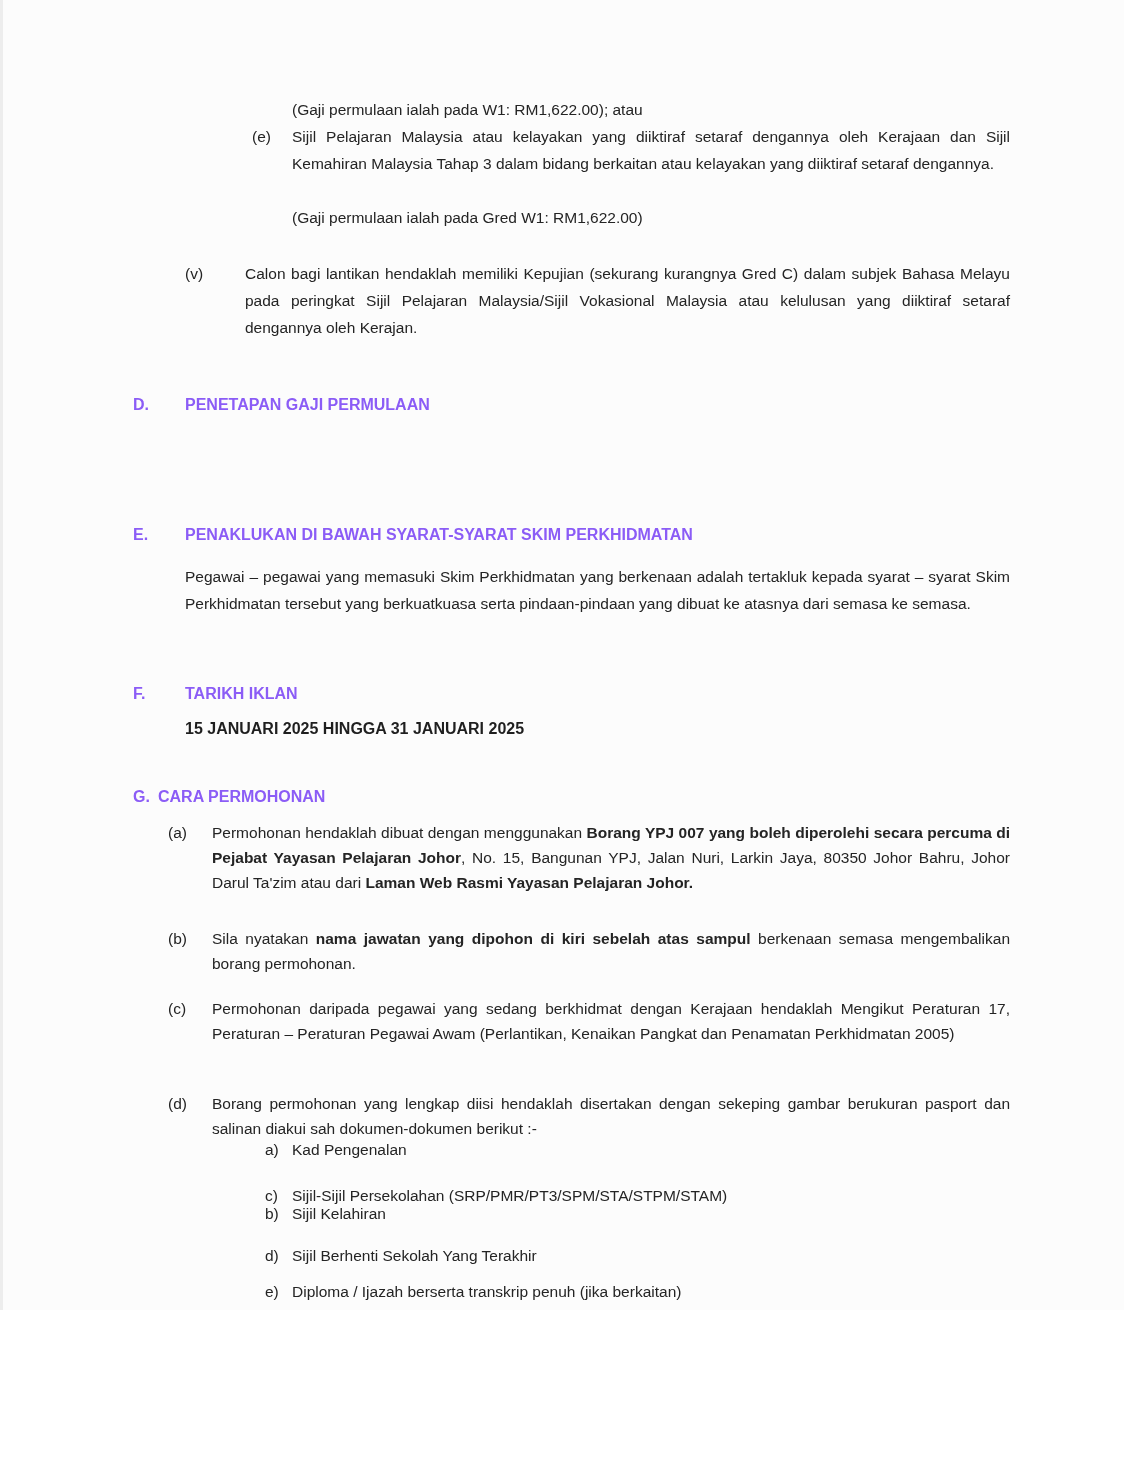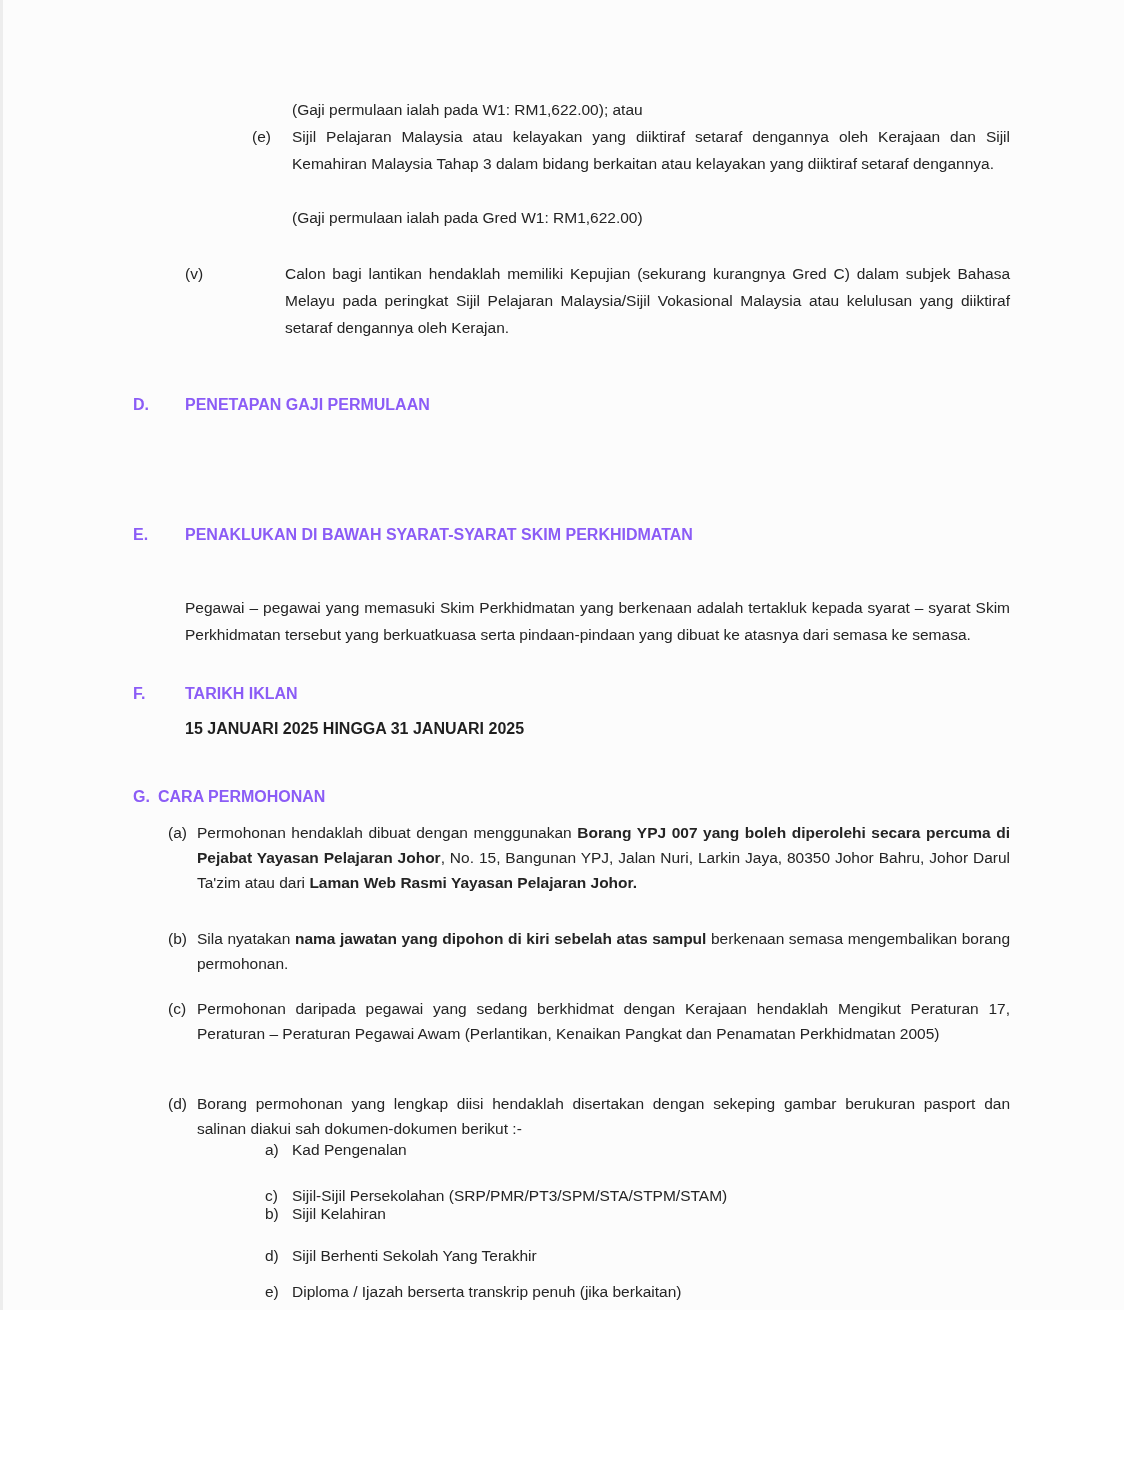--- a/index.html
+++ b/index.html
@@ -19,40 +19,40 @@
   .bottom-bar { position:absolute; left:0; top:1457px; width:1124px; height:13px; background:#1b1b1e; }
   .bottom-seam { position:absolute; left:0; top:1452px; width:1124px; height:5px; background:#f3f3f3; }
 
   
   #gaji-w1   { left:292px; top:96px; }
   #item-e    { left:252px; top:123px; width:758px; }
   #gaji-gred { left:292px; top:204px; }
   #item-v    { left:185px; top:260px; width:825px; }
   .hang-label { position:absolute; left:0; top:0; }
   #item-e .hang-body { margin-left:40px; }
-  #item-v .hang-body { margin-left:100px; }
+  #item-v .hang-body { margin-left:60px; }
 
   
   .sec { font-weight:bold; font-size:16px; color:#8b5cf6; }
   #sec-d { left:133px; top:391px; }
   #sec-e { left:133px; top:521px; }
   #sec-f { left:133px; top:680px; }
   #sec-g { left:133px; top:783px; }
   .sec-letter-wide { display:inline-block; width:52px; }
   .sec-letter-narrow { display:inline-block; width:25px; }
 
   
   #para-d { left:185px; top:430px; width:825px; }
-  #para-e { left:185px; top:594px; width:825px; }
+  #para-e { left:185px; top:563px; width:825px; }
   #date-f { left:185px; top:715px; font-weight:bold; font-size:16px; color:#1f1f1f; }
 
   
   .gitem { left:168px; width:842px; line-height:25px; }
   .gitem .gi-label { position:absolute; left:0; top:0; }
-  .gitem .gi-body { margin-left:29px; }
+  .gitem .gi-body { margin-left:44px; }
   #item-a { top:820px; }
   #item-b { top:926px; }
   #item-c { top:996px; }
   #item-d { top:1091px; }
 
   
   .doc { left:265px; width:745px; }
   .doc-label { display:inline-block; width:27px; }
   #doc-0 { top:1136px; }
   #doc-1 { top:1171px;margin-top:29px; }

